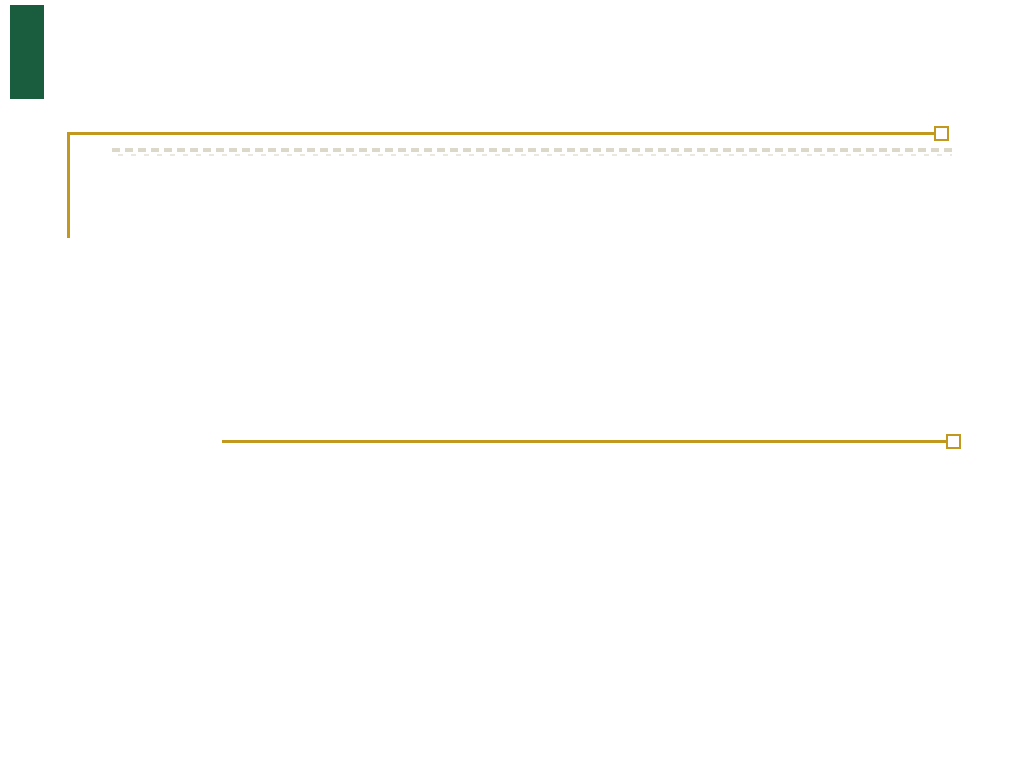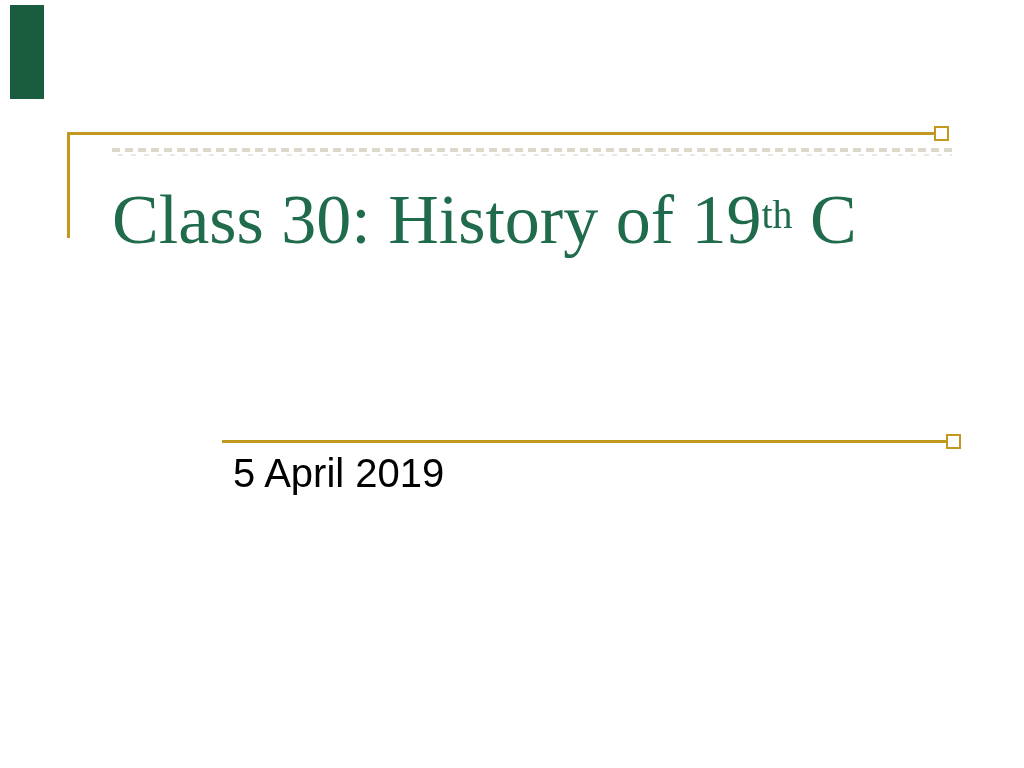--- a/index.html
+++ b/index.html
@@ -101,22 +101,20 @@
 
   <div class="corner-block"></div>
 
   <div class="title-rule"></div>
   <div class="title-rule-vertical"></div>
   <div class="rule-end-square sq-title"></div>
 
   <div class="dash-row-1"></div>
   <div class="dash-row-2"></div>
 
-  <div class="title"><span>Class 30: History of 19</span><span class="sup">th</span><span> C</span></div>
 
   <div class="subtitle-rule"></div>
   <div class="rule-end-square sq-subtitle"></div>
 
   <div class="subtitle">
-    <p>5 April 2019</p>
   </div>
 
 </div>
 
 </body></html>

